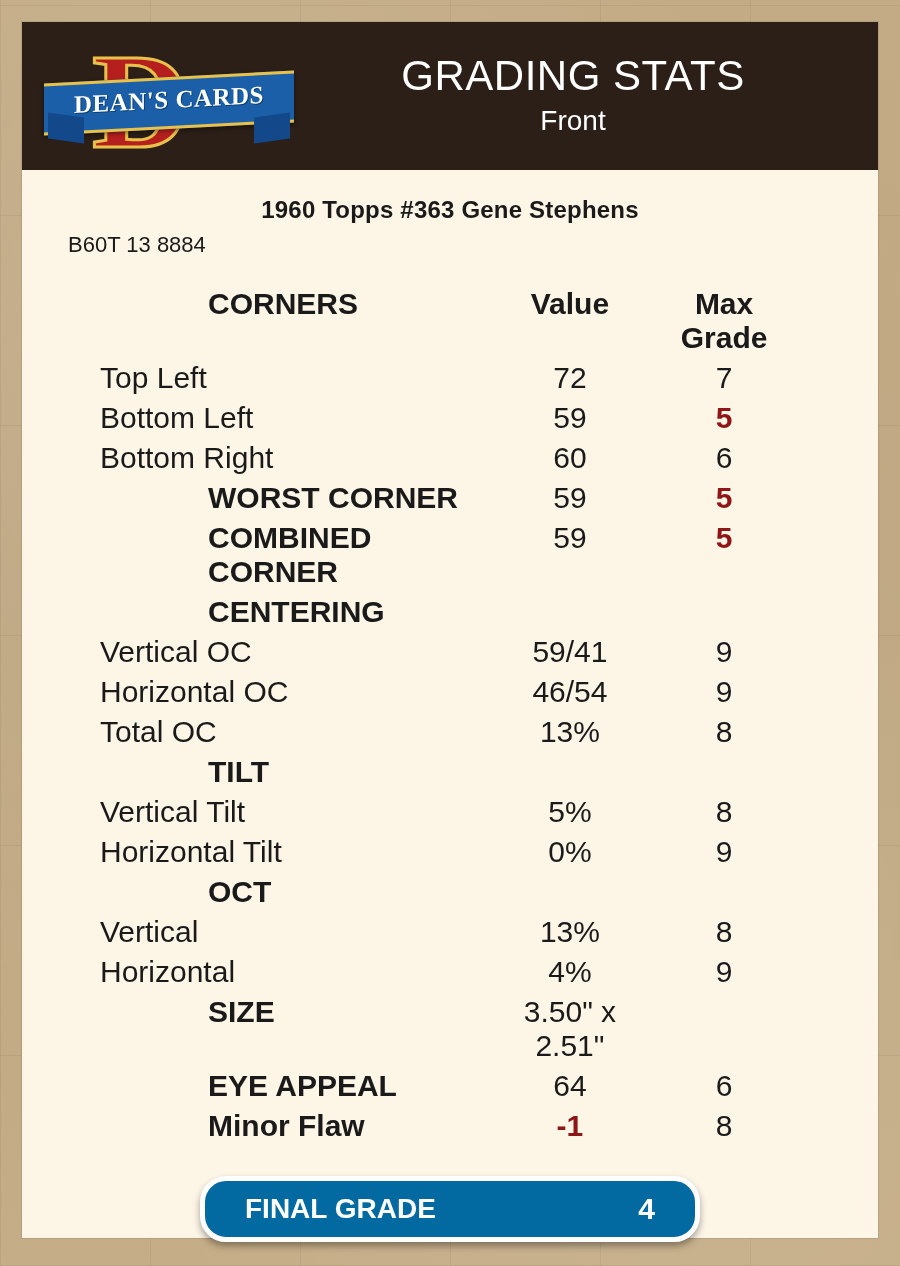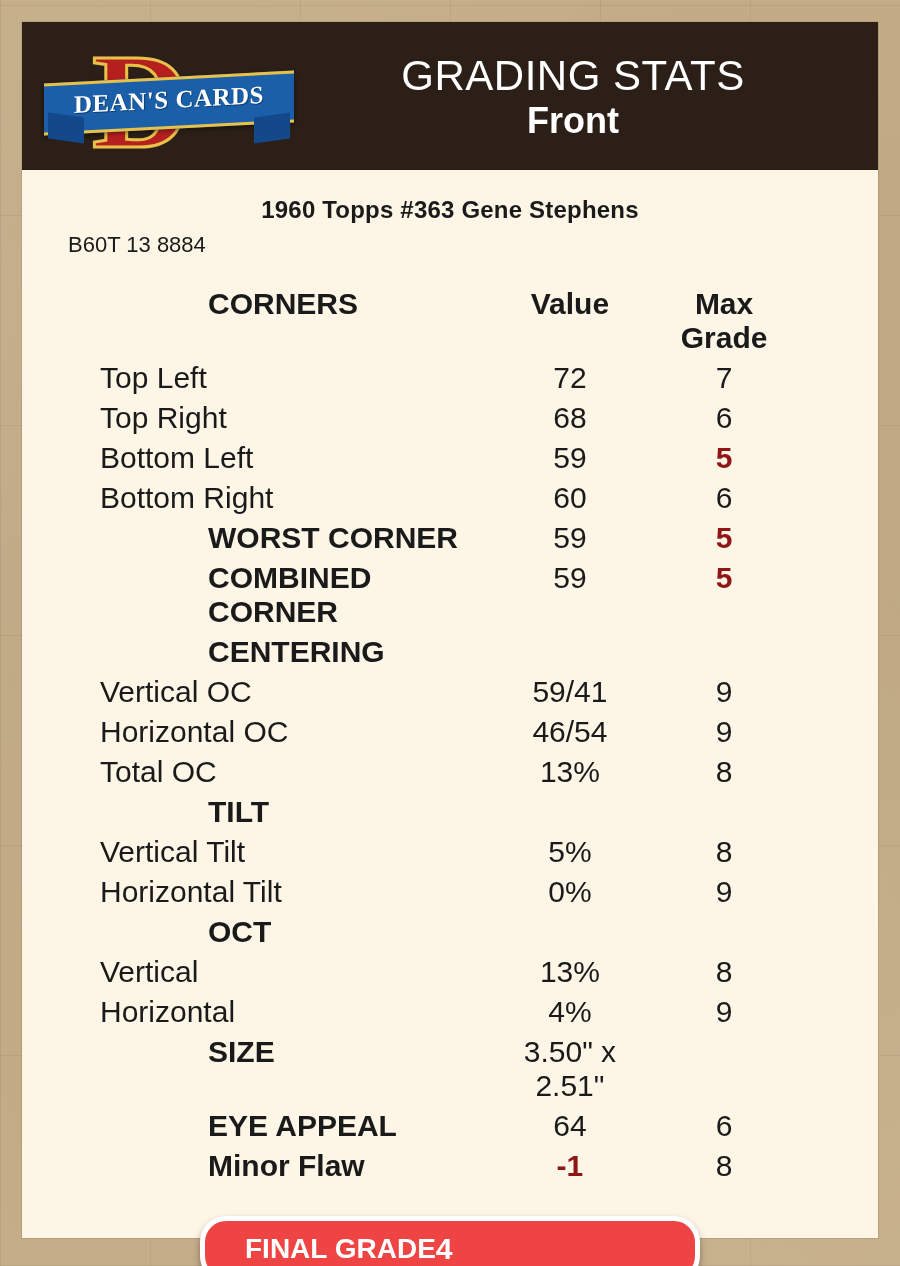--- a/index.html
+++ b/index.html
@@ -104,23 +104,23 @@
     text-align: center;
     color: #ffffff;
     padding-right: 26px;
   }
   .header-titles .h1 {
     font-size: 42px;
     letter-spacing: 0.5px;
     line-height: 50px;
   }
   .header-titles .h2 {
-    font-size: 36px;
+    font-size: 28px;
     line-height: 40px;
-    font-weight: bold;
+    font-weight: normal;
   }
 
   
   .body {
     padding: 26px 46px 0 46px;
     color: #1a1a1a;
   }
   .card-title {
     text-align: center;
     font-size: 24px;
@@ -154,28 +154,28 @@
   .colhead { font-weight: bold; }
 
   
   .final-wrap {
     margin: 30px auto 0 auto;
     width: 500px;
     position: relative;
   }
   .final-bar {
     position: relative;
-    background: #ef4444;
+    background: #0369a1;
     border: 5px solid #ffffff;
     border-radius: 26px;
     box-shadow: 0 4px 7px rgba(0,0,0,0.35);
     height: 56px;
     display: flex;
     align-items: center;
-    justify-content: flex-start;
+    justify-content: space-between;
     padding: 0 40px;
     color: #ffffff;
     font-size: 28px;
     font-weight: bold;
   }
   .final-bar .fg-value { font-size: 30px; }
 </style>
 </head>
 <body>
 
@@ -209,25 +209,20 @@
           <td class="val colhead">Value</td>
           <td class="grade colhead">Max Grade</td>
         </tr>
 
         <tr>
           <td class="label">Top Left</td>
           <td class="val">72</td>
           <td class="grade">7</td>
         </tr>
         <tr>
-          <td class="label">Top Right</td>
-          <td class="val">68</td>
-          <td class="grade">6</td>
-        </tr>
-        <tr>
           <td class="label">Bottom Left</td>
           <td class="val">59</td>
           <td class="grade red">5</td>
         </tr>
         <tr>
           <td class="label">Bottom Right</td>
           <td class="val">60</td>
           <td class="grade">6</td>
         </tr>
         <tr>

